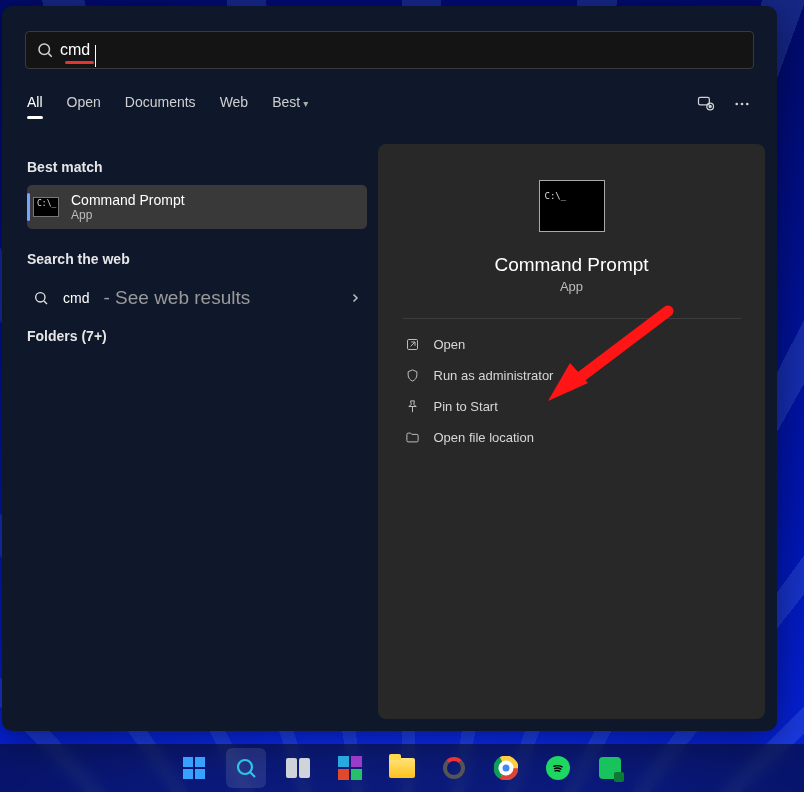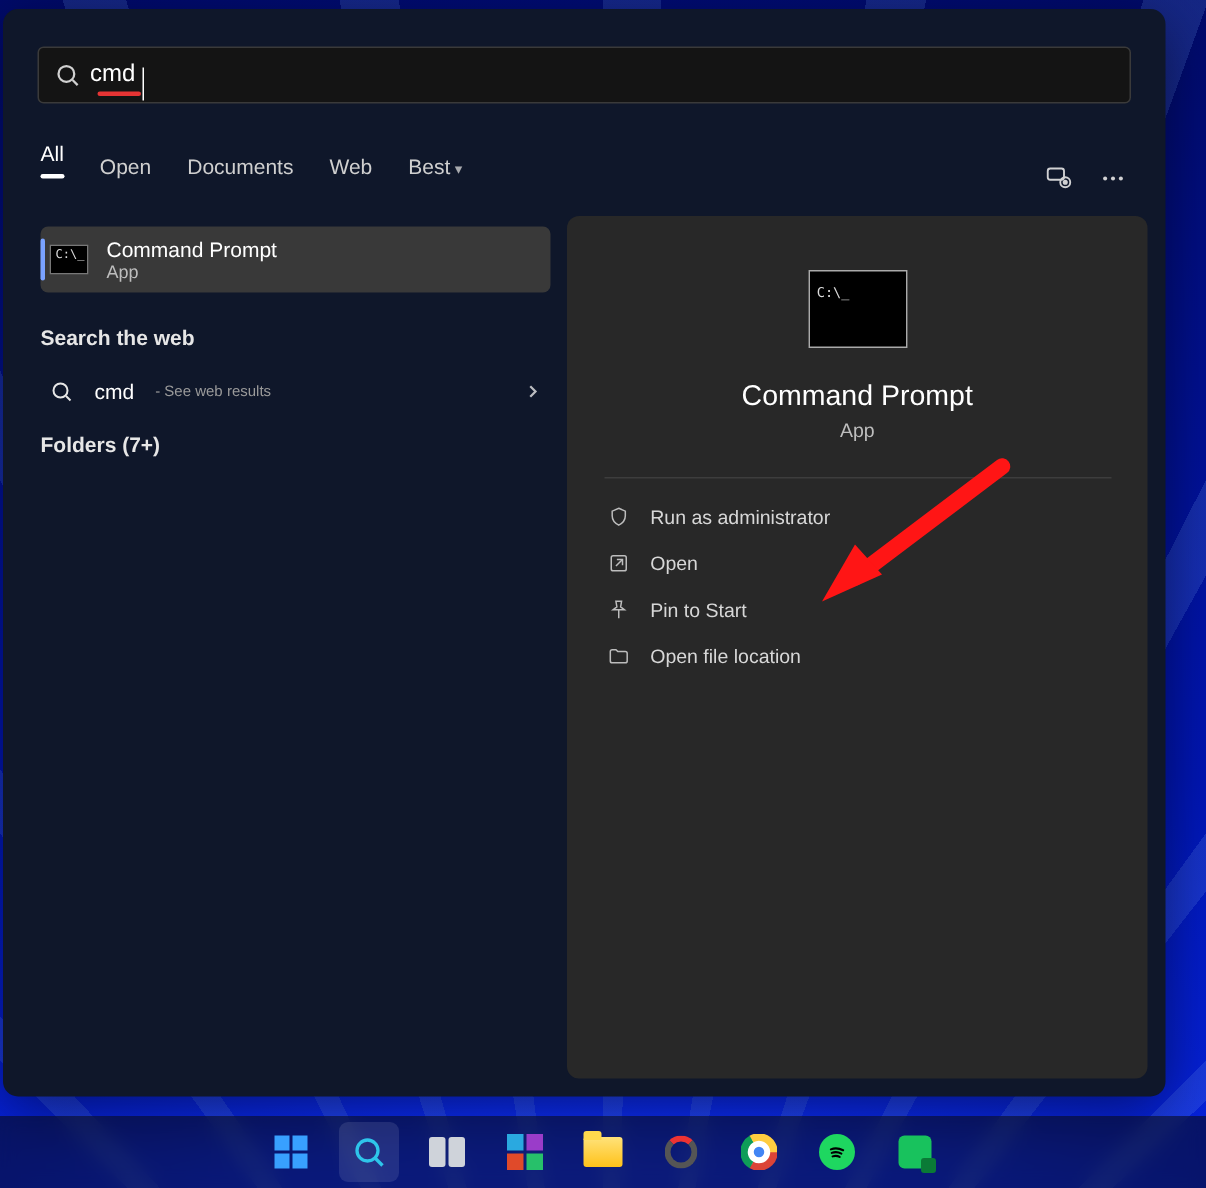--- a/index.html
+++ b/index.html
@@ -48,21 +48,21 @@
   .search-underline{
     position:absolute; left:63px; top:55px; width:29px; height:3px;
     background:#e63434; border-radius:2px;
   }
   .search-caret{
     position:absolute; left:93px; top:39px; width:1px; height:22px; background:#fff;
   }
 
   .tabs {
     position: absolute; left: 25px; top: 88px; right: 25px;
-    display: flex; align-items:flex-end; gap: 24px;
+    display: flex; align-items:flex-start; gap: 24px;
     font-size: 14px; color:#cfcfcf;
   }
   .tab { cursor: pointer; padding-bottom: 10px; }
   .tab.active { color:#fff; }
   .tab.active::after{
     content:""; display:block; height:3px; background:#fff; margin-top:6px; border-radius:2px;
   }
   .tab .chev{ font-size:10px; margin-left:3px; opacity:.8;}
   .tabs-right{ margin-left:auto; display:flex; gap:16px; align-items:center;}
   .tabs-right .iconbtn{ width:20px; height:20px; opacity:.9; cursor:pointer; display:flex;align-items:center;justify-content:center;}
@@ -87,21 +87,21 @@
   }
   .cmd-icon span{ color:#ddd; font-size:8px; font-family:Consolas,monospace; line-height:8px;}
   .best-text .title{ font-size:14px; color:#fff; }
   .best-text .sub  { font-size:12px; color:#bdbdbd; }
 
   .webrow{
     display:flex; align-items:center; gap:14px;
     padding:10px 6px; cursor:pointer; margin-top:4px;
   }
   .webrow .lbl{ font-size:14px; color:#fff;}
-  .webrow .hint{ font-size:10px; color:#9a9a9a;text-align:right;}
+  .webrow .hint{ font-size:19px; color:#9a9a9a;text-align:right;}
   .webrow .chevright{ margin-left:auto; opacity:.8; }
 
   .folder-rows .row{ font-size:14px; font-weight:600; padding: 9px 0; cursor:pointer;}
 
   .right-pane{
     position:absolute; right:12px; top:138px; width:387px; bottom:12px;
     background:#282828; border-radius:8px;
     display:flex; flex-direction:column; align-items:center;
     padding-top:36px;
   }
@@ -187,20 +187,21 @@
         <svg viewBox="0 0 24 24" width="18" height="18" fill="#e6e6e6">
             <circle cx="5" cy="12" r="1.8"></circle>
             <circle cx="12" cy="12" r="1.8"></circle>
             <circle cx="19" cy="12" r="1.8"></circle>
           </svg>
       </div>
     </div>
   </div>
 
   <div class="left-col">
+    <div class="section-header">Best match</div>
     <div class="best-card">
       <div class="cmd-icon">
           <span>C:\_</span>
         </div>
       <div class="best-text">
         <div class="title">Command Prompt</div>
         <div class="sub">App</div>
       </div>
     </div>
 
@@ -223,31 +224,31 @@
   </div>
 
   <div class="right-pane">
     <div class="big-icon"><span>C:\_</span></div>
     <div class="app-title">Command Prompt</div>
     <div class="app-sub">App</div>
     <div class="hline"></div>
     <div class="actions">
       <div class="action">
         <svg viewBox="0 0 24 24" fill="none" stroke="#d7d7d7" stroke-width="1.6">
-            <path d="M12 3l7 3v5c0 5-3 8-7 10-4-2-7-5-7-10V6l7-3z"></path>
-          </svg>
-        <span>Run as administrator</span>
-      </div>
-      <div class="action">
-        <svg viewBox="0 0 24 24" fill="none" stroke="#d7d7d7" stroke-width="1.6">
             <rect x="4" y="4" width="16" height="16" rx="2"></rect>
             <polyline points="10 8 16 8 16 14"></polyline>
             <line x1="16" y1="8" x2="9" y2="15"></line>
           </svg>
         <span>Open</span>
+      </div>
+      <div class="action">
+        <svg viewBox="0 0 24 24" fill="none" stroke="#d7d7d7" stroke-width="1.6">
+            <path d="M12 3l7 3v5c0 5-3 8-7 10-4-2-7-5-7-10V6l7-3z"></path>
+          </svg>
+        <span>Run as administrator</span>
       </div>
       <div class="action">
         <svg viewBox="0 0 24 24" fill="none" stroke="#d7d7d7" stroke-width="1.6">
             <path d="M9 3h6l-1 6 4 3H6l4-3-1-6z"></path>
             <line x1="12" y1="12" x2="12" y2="21"></line>
           </svg>
         <span>Pin to Start</span>
       </div>
       <div class="action">
         <svg viewBox="0 0 24 24" fill="none" stroke="#d7d7d7" stroke-width="1.6">

